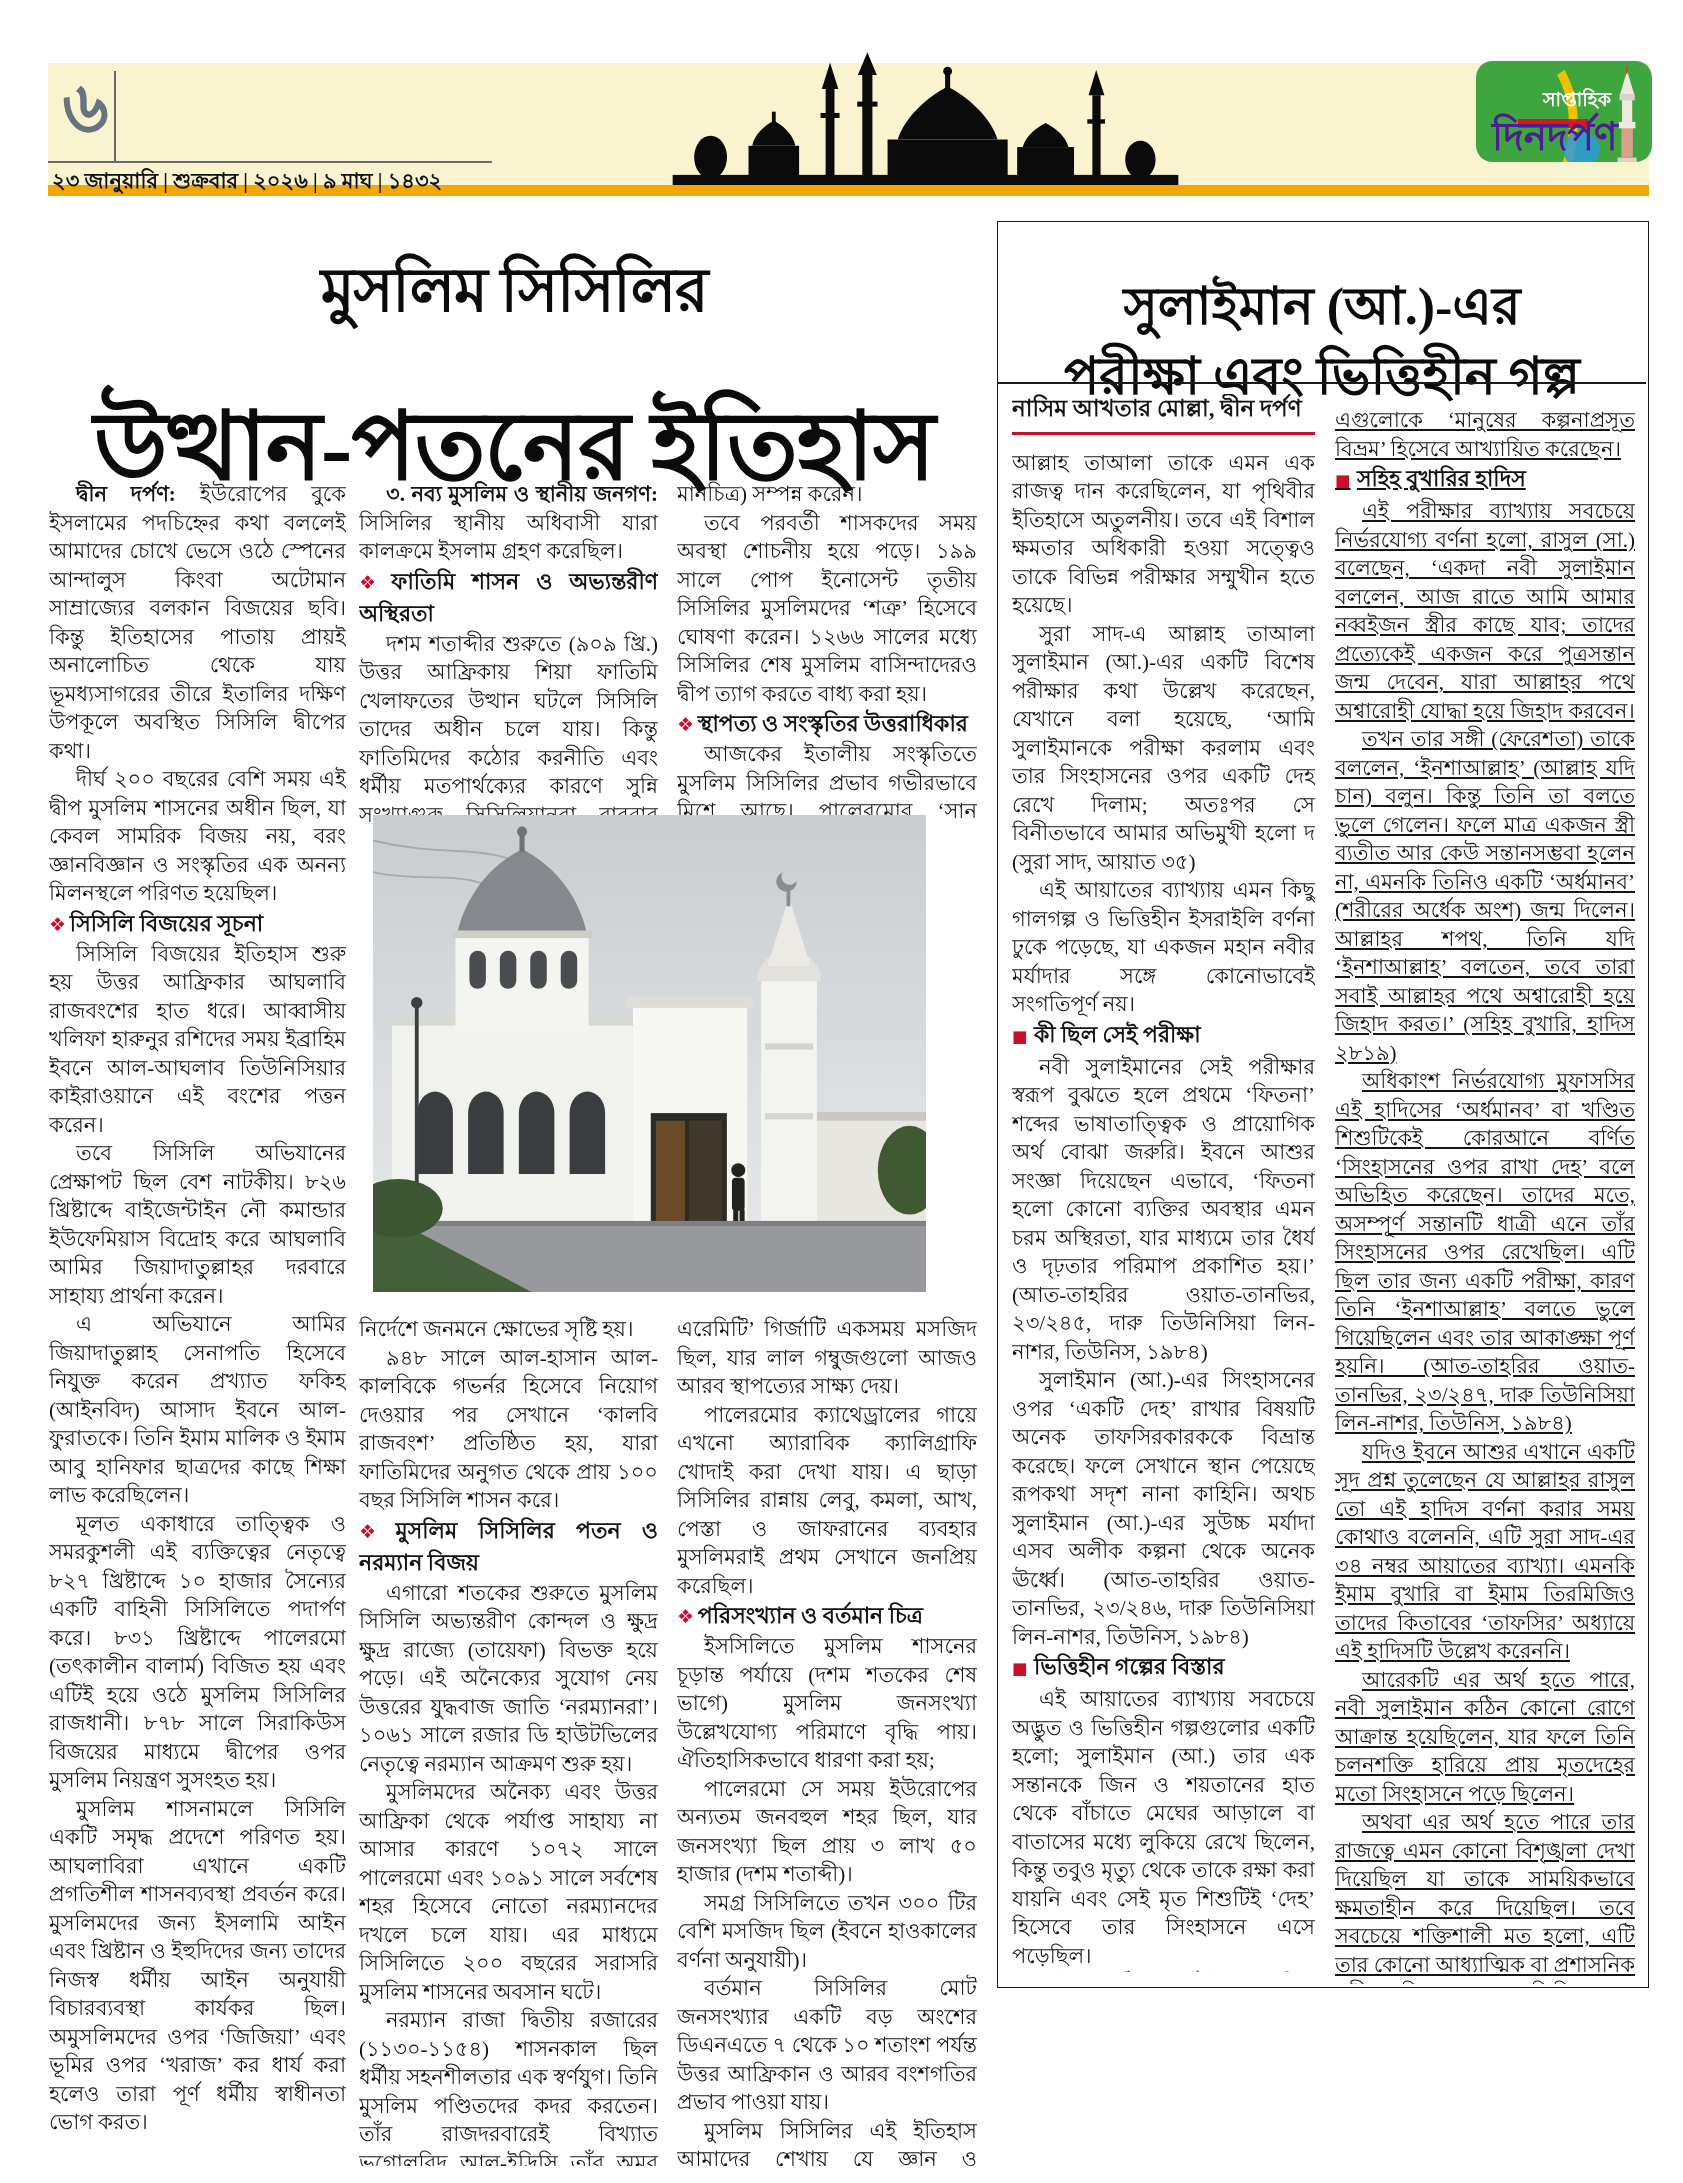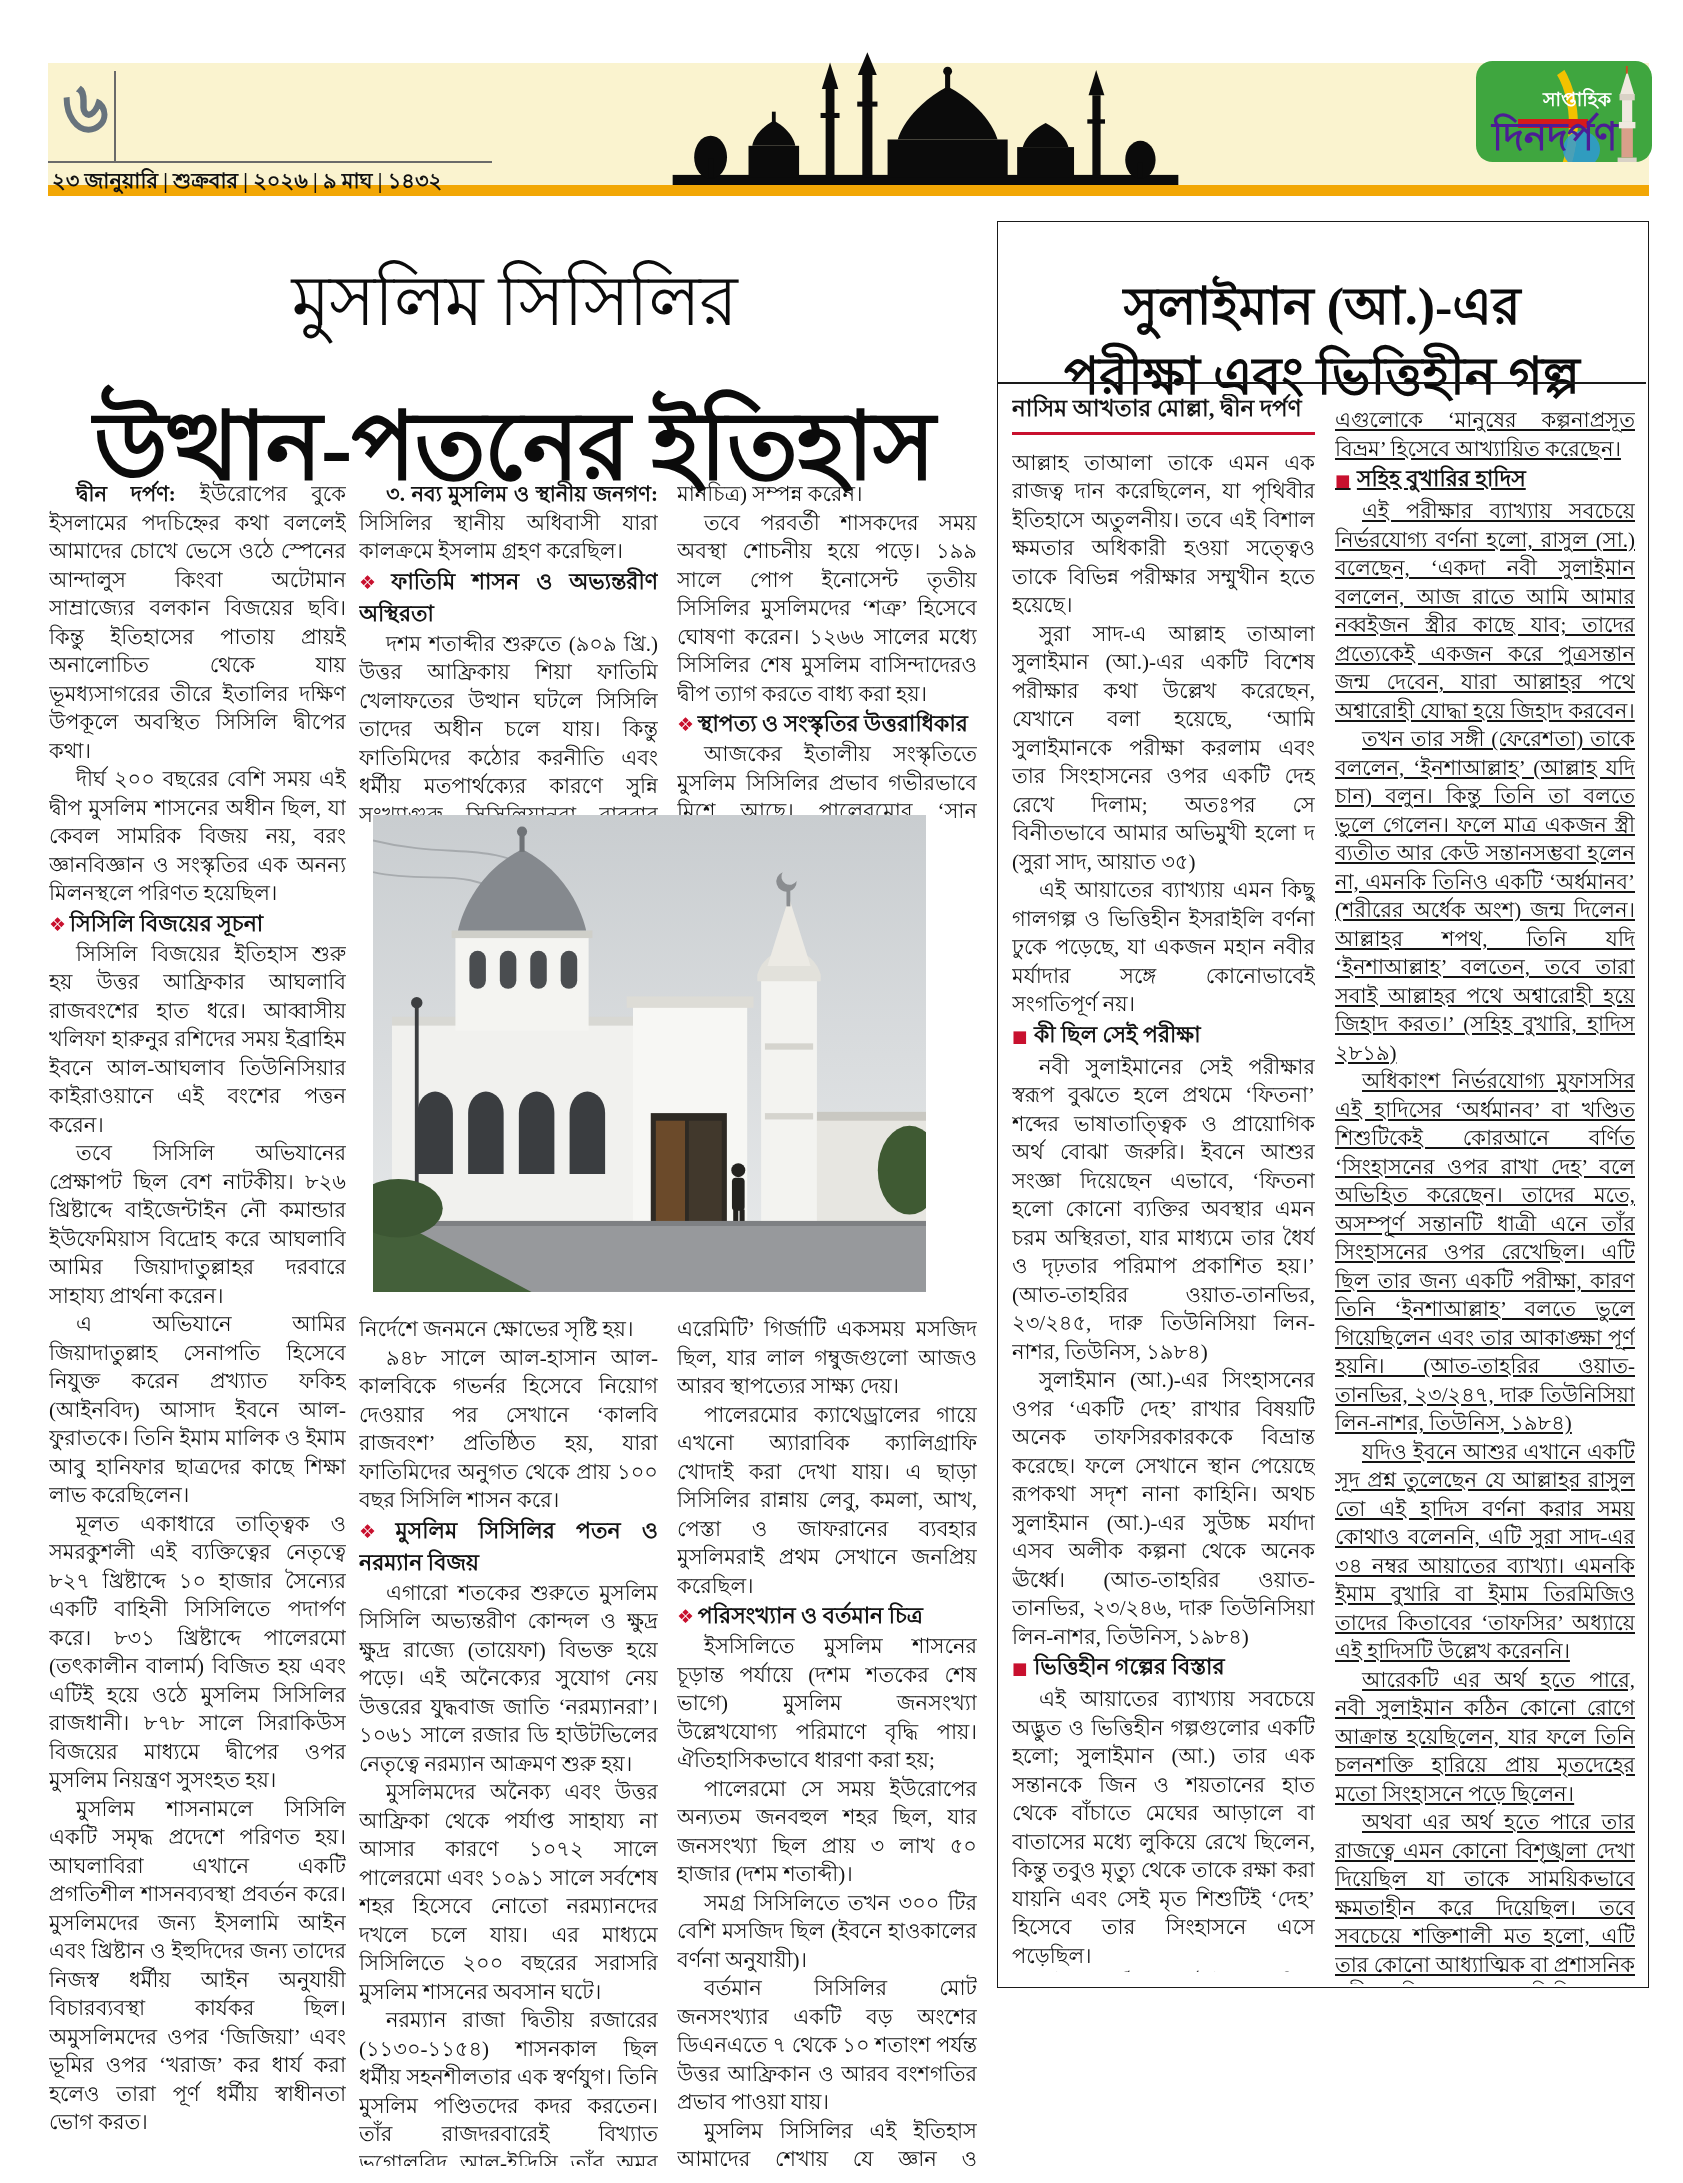--- a/index.html
+++ b/index.html
@@ -24,21 +24,21 @@
   .logo-redstrip{position:absolute;left:42px;top:58px;width:70px;height:9px;background:#D61A1A;}
   .logo-bluecircle{position:absolute;left:87px;top:70px;width:37px;height:37px;border-radius:50%;
                    background:#2E9AD6;opacity:.85;}
   .logo-title-text{position:relative;z-index:2;}
   .logo-minaret{position:absolute;right:5px;top:5px;width:41px;height:117px;}
   .logo-curve{position:absolute;left:-44px;top:-25px;width:127px;height:178px;border:9px solid #F2C200;
               border-radius:50%;border-left-color:transparent;border-top-color:transparent;transform:rotate(10deg);}
 
   
   .lh1{position:absolute;left:48px;top:216px;width:932px;text-align:center;
-       font-size:70px;line-height:1.1;font-weight:normal;color:#0b0b0b;letter-spacing:-1.3px;}
+       font-size:61px;line-height:1.1;font-weight:bold;color:#0b0b0b;letter-spacing:-1.3px;}
   .lh2{position:absolute;left:48px;top:331px;width:932px;text-align:center;
        font-size:95px;line-height:1.1;font-weight:bold;color:#0b0b0b;letter-spacing:-1.3px;}
 
   .col{position:absolute;overflow:hidden;font-size:21px;line-height:28.5px;text-align:justify;margin-top:14px;}
   .c1 {left:49px;  top:466px;  width:297px; height:1689px;}
   .c2t{left:359px; top:466px;  width:299px; height:350px;}
   .c2b{left:359px; top:1301px; width:299px; height:851px;}
   .c3t{left:677px;top:466px;  width:300px; height:350px;}
   .c3b{left:677px;top:1301px; width:300px; height:851px;}
 

